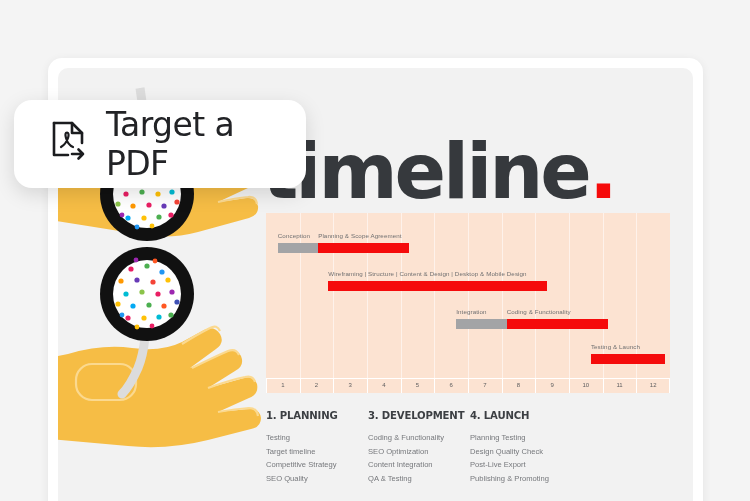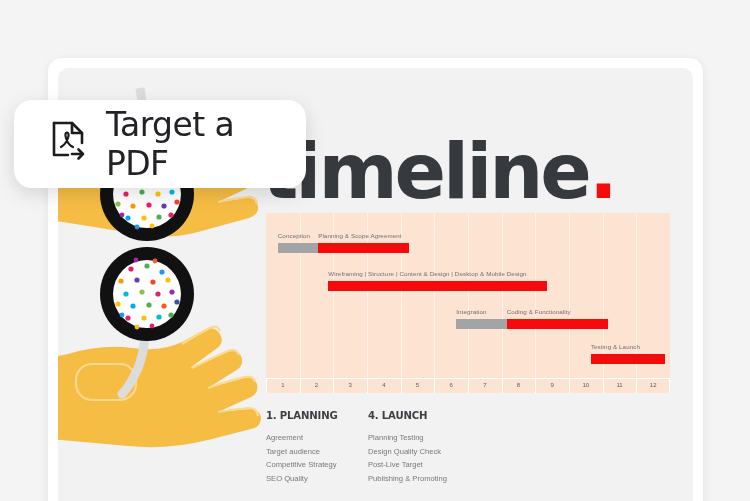--- a/index.html
+++ b/index.html
@@ -344,30 +344,37 @@
     <div class="tick" style="left: 336.667px;"></div>
     <div class="tick-label" style="left: 353.5px;">11</div>
     <div class="tick" style="left: 370.333px;"></div>
     <div class="tick-label" style="left: 387.167px;">12</div>
     <div class="tick" style="left: 403px;"></div>
   </div>
 
 <div id="phases">
     <div class="phase-col">
       <div class="phase-head">1. PLANNING</div>
-      <div class="phase-item">Agreement</div>
-      <div class="phase-item">Target audience</div>
+      <div class="phase-item">Testing</div>
+      <div class="phase-item">Target timeline</div>
       <div class="phase-item">Competitive Strategy</div>
       <div class="phase-item">SEO Quality</div>
+    </div>
+    <div class="phase-col">
+      <div class="phase-head">3. DEVELOPMENT</div>
+      <div class="phase-item">Coding &amp; Functionality</div>
+      <div class="phase-item">SEO Optimization</div>
+      <div class="phase-item">Content Integration</div>
+      <div class="phase-item">QA &amp; Testing</div>
     </div>
     <div class="phase-col">
       <div class="phase-head">4. LAUNCH</div>
       <div class="phase-item">Planning Testing</div>
       <div class="phase-item">Design Quality Check</div>
-      <div class="phase-item">Post-Live Target</div>
+      <div class="phase-item">Post-Live Export</div>
       <div class="phase-item">Publishing &amp; Promoting</div>
     </div>
   </div>
 
 <div id="export-pdf-button">
   <span>
     <svg width="38" height="44" viewBox="0 0 38 44" xmlns="http://www.w3.org/2000/svg">
       <path d="M4 3 h18 l10 10 v10" fill="none" stroke="#1b1c1f" stroke-width="2.6" stroke-linecap="round" stroke-linejoin="round"></path>
       <path d="M4 3 v32 h14" fill="none" stroke="#1b1c1f" stroke-width="2.6" stroke-linecap="round" stroke-linejoin="round"></path>
       <path d="M22 3 v10 h10" fill="none" stroke="#1b1c1f" stroke-width="2.6" stroke-linecap="round" stroke-linejoin="round"></path>

